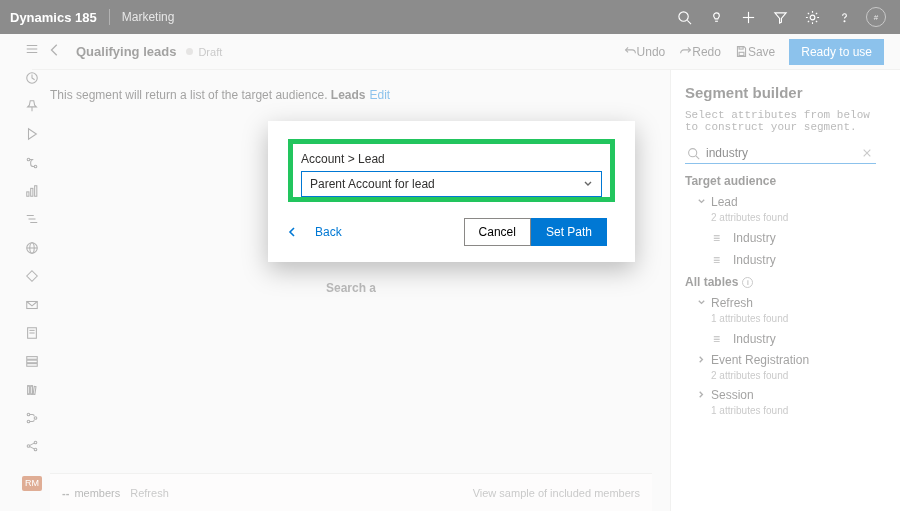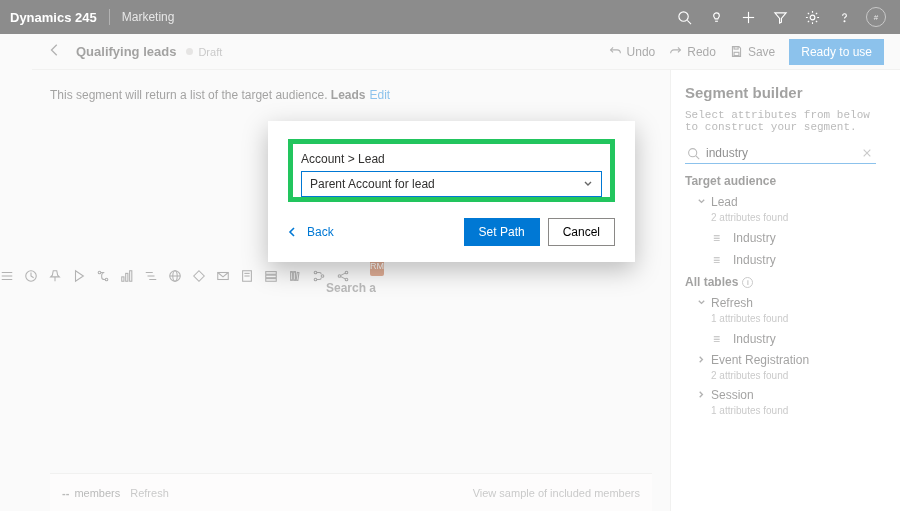--- a/index.html
+++ b/index.html
@@ -11,37 +11,37 @@
   .topbar-title { font-size:13px; font-weight:600; }
   .topbar-sep { width:1px; height:16px; background:#555; margin:0 12px; }
   .topbar-app { font-size:12px; color:#ccc; }
   .topbar-spacer { flex:1; }
   .topbar-icons { display:flex; gap:4px; align-items:center; }
   .topbar-icons .ticon { width:28px; height:28px; display:flex; align-items:center; justify-content:center; cursor:pointer; }
   .topbar-icons .ticon svg { width:15px; height:15px; fill:none; stroke:#fff; stroke-width:1.2; }
   .avatar-circle { width:20px; height:20px; border-radius:50%; border:1px solid #888; display:flex; align-items:center; justify-content:center; font-size:8px; color:#ccc; }
 
   
-  .rail { position:absolute; left:0; top:34px; bottom:0; width:32px; background:#f3f3f3; display:flex; flex-direction:row; align-items:center; padding-top:6px; gap:10px; }
+  .rail { position:absolute; left:16px; top:34px; bottom:0; width:32px; background:#f3f3f3; display:flex; flex-direction:column; align-items:center; padding-top:6px; gap:10px; }
   .rail .ricon { width:24px; height:24px; display:flex; align-items:center; justify-content:center; cursor:pointer; }
   .rail .ricon svg { width:14px; height:14px; fill:none; stroke:#555; stroke-width:1.2; }
   .rail-spacer { flex:1; }
   .rail-avatar { width:20px; height:20px; background:#b84914; color:#fff; font-size:9px; display:flex; align-items:center; justify-content:center; border-radius:2px; margin-bottom:20px; }
 
   
   .main { position:absolute; left:32px; top:34px; right:0; bottom:0; display:flex; flex-direction:column; }
   .cmdbar { height:36px; display:flex; align-items:center; padding:0 16px; border-bottom:1px solid #e1dfdd; }
   .back-arrow { margin-right:14px; cursor:pointer; }
   .back-arrow svg { width:14px; height:14px; stroke:#555; fill:none; stroke-width:1.5; }
   .page-title { font-weight:600; font-size:13px; }
   .status-pill { display:flex; align-items:center; margin-left:10px; color:#888; font-size:11px; }
   .status-dot { width:7px; height:7px; border-radius:50%; background:#c8c6c4; margin-right:5px; }
   .cmd-spacer { flex:1; }
   .cmd-actions { display:flex; align-items:center; gap:14px; }
-  .cmd-actions .act { display:flex; align-items:center; gap:5px; font-size:12px; color:#444; cursor:pointer; }
+  .cmd-actions .act { display:flex; align-items:center; font-size:12px; color:#444; cursor:pointer; }
   .cmd-actions svg { width:13px; height:13px; fill:none; stroke:#555; stroke-width:1.3; }
   .primary-btn { background:#0078d4; color:#fff; padding:6px 12px; font-size:12px; border:none; cursor:pointer; }
 
   .content { flex:1; display:flex; }
   .canvas { flex:1; padding:18px 18px 0 18px; display:flex; flex-direction:column; position:relative; }
   .segment-desc { font-size:12px; color:#323130; }
   .segment-desc .bold { font-weight:600; }
   .segment-desc .link { color:#0078d4; cursor:pointer; margin-left:4px; }
 
   .canvas-middle { flex:1; display:flex; align-items:center; justify-content:center; }
@@ -90,31 +90,31 @@
   .combo span { flex:1; font-size:12px; }
   .combo svg { width:10px; height:10px; stroke:#666; fill:none; stroke-width:1.4; }
 
   .summary-card { background:#f5f5f5; margin-top:14px; padding:10px 12px; }
   .summary-head { display:flex; align-items:center; gap:6px; font-size:11.5px; color:#555; margin-bottom:6px; }
   .summary-head svg { width:12px; height:12px; stroke:#777; fill:none; stroke-width:1.2; }
   .summary-path { font-size:11.5px; color:#444; }
   .summary-path .via { font-style:italic; color:#666; }
 
   .dialog-actions { display:flex; align-items:center; margin-top:16px; }
-  .back-link { display:flex; align-items:center; gap:9px; color:#0078d4; font-size:12px; cursor:pointer; }
+  .back-link { display:flex; align-items:center; gap:17px; color:#0078d4; font-size:12px; cursor:pointer; }
   .back-link svg { width:10px; height:10px; stroke:#0078d4; fill:none; stroke-width:1.6; }
   .dialog-actions .spacer { flex:1; }
   .btn { padding:6px 14px; font-size:12px; cursor:pointer; border:1px solid #8a8886; background:#fff; }
   .btn.primary { background:#0078d4; border-color:#0078d4; color:#fff; margin-right:8px; }
 </style>
 </head>
 <body>
 
 <div class="topbar">
-  <span class="topbar-title">Dynamics 245</span>
+  <span class="topbar-title">Dynamics 185</span>
   <span class="topbar-sep"></span>
   <span class="topbar-app">Marketing</span>
   <span class="topbar-spacer"></span>
   <div class="topbar-icons">
     <span class="ticon">
         <svg viewBox="0 0 16 16">
           <circle cx="7" cy="7" r="5"></circle>
           <line x1="11" y1="11" x2="15" y2="15"></line>
         </svg>
       </span>
@@ -393,16 +393,16 @@
 
 
   <div class="dialog-actions">
     <span class="back-link">
       <svg viewBox="0 0 10 10">
           <path d="M6 1L2 5l4 4"></path>
         </svg>
       <span>Back</span>
     </span>
     <span class="spacer"></span>
+    <button class="btn">Cancel</button>
     <button class="btn primary">Set Path</button>
-    <button class="btn">Cancel</button>
   </div>
 </div>
 
 </body></html>

